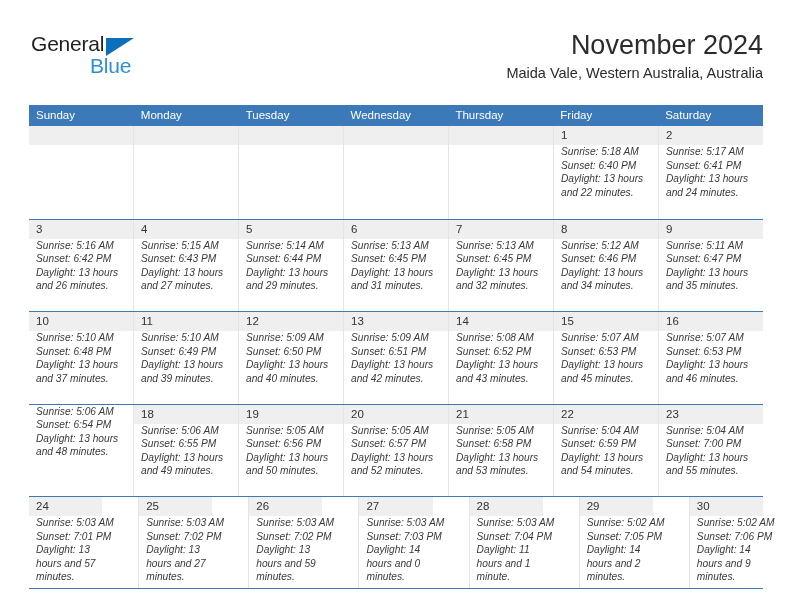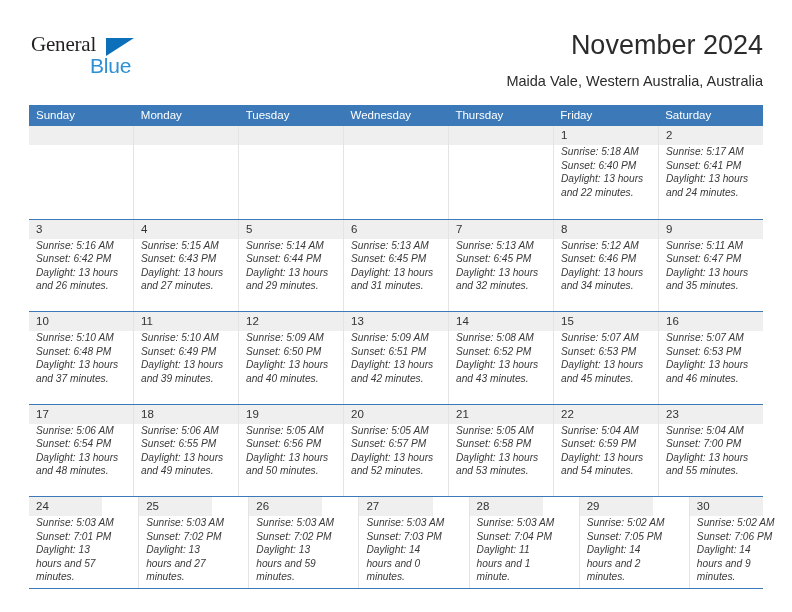--- a/index.html
+++ b/index.html
@@ -38,21 +38,21 @@
     width: 130px;
     height: 48px;
   }
   .logo-general {
     position: absolute;
     left: 2px;
     top: 0px;
     font-size: 21px;
     letter-spacing: -0.2px;
     color: #231f20;
-    font-family: Liberation Serif, serif;
+    font-family: Liberation Sans, sans-serif;
   }
   .logo-triangle {
     position: absolute;
     left: 77px;
     top: 6px;
     width: 0;
     height: 0;
     border-left: 28px solid #0b6fba;
     border-bottom: 18px solid transparent;
   }
@@ -76,21 +76,20 @@
     font-size: 27px;
     color: #2b2b2b;
     font-weight: normal;
     line-height: 34px;
     white-space: nowrap;
   }
   .location {
     font-size: 14.5px;
     color: #2b2b2b;
     line-height: 22px;
-    margin-top: 8px;
     white-space: nowrap;
   }
 
   
   .calendar {
     position: absolute;
     left: 29px;
     top: 105px;
     width: 734px;
   }
@@ -379,23 +378,20 @@
             </div>
             <div class="day-info">
               <div class="info-line">Sunrise: 5:07 AM</div>
               <div class="info-line">Sunset: 6:53 PM</div>
               <div class="info-line wrap">Daylight: 13 hours and 46 minutes.</div>
             </div>
           </div>
         </div>
         <div class="week-row">
           <div class="day-cell">
-            <div class="day-number-band">
-              <span class="day-number">17</span>
-            </div>
             <div class="day-info">
               <div class="info-line">Sunrise: 5:06 AM</div>
               <div class="info-line">Sunset: 6:54 PM</div>
               <div class="info-line wrap">Daylight: 13 hours and 48 minutes.</div>
             </div>
           </div>
           <div class="day-cell">
             <div class="day-number-band">
               <span class="day-number">18</span>
             </div>

